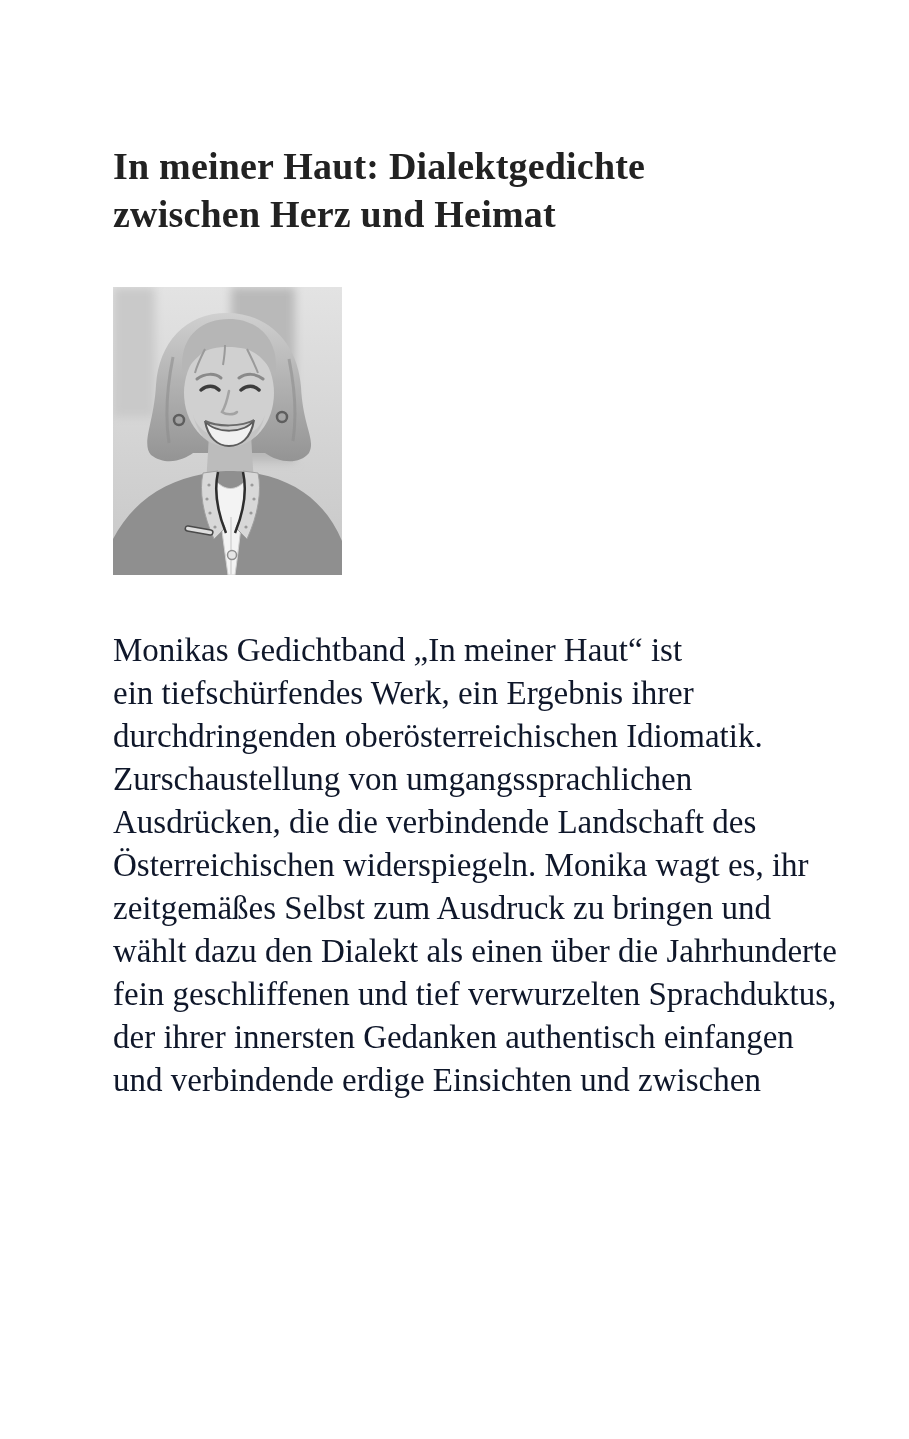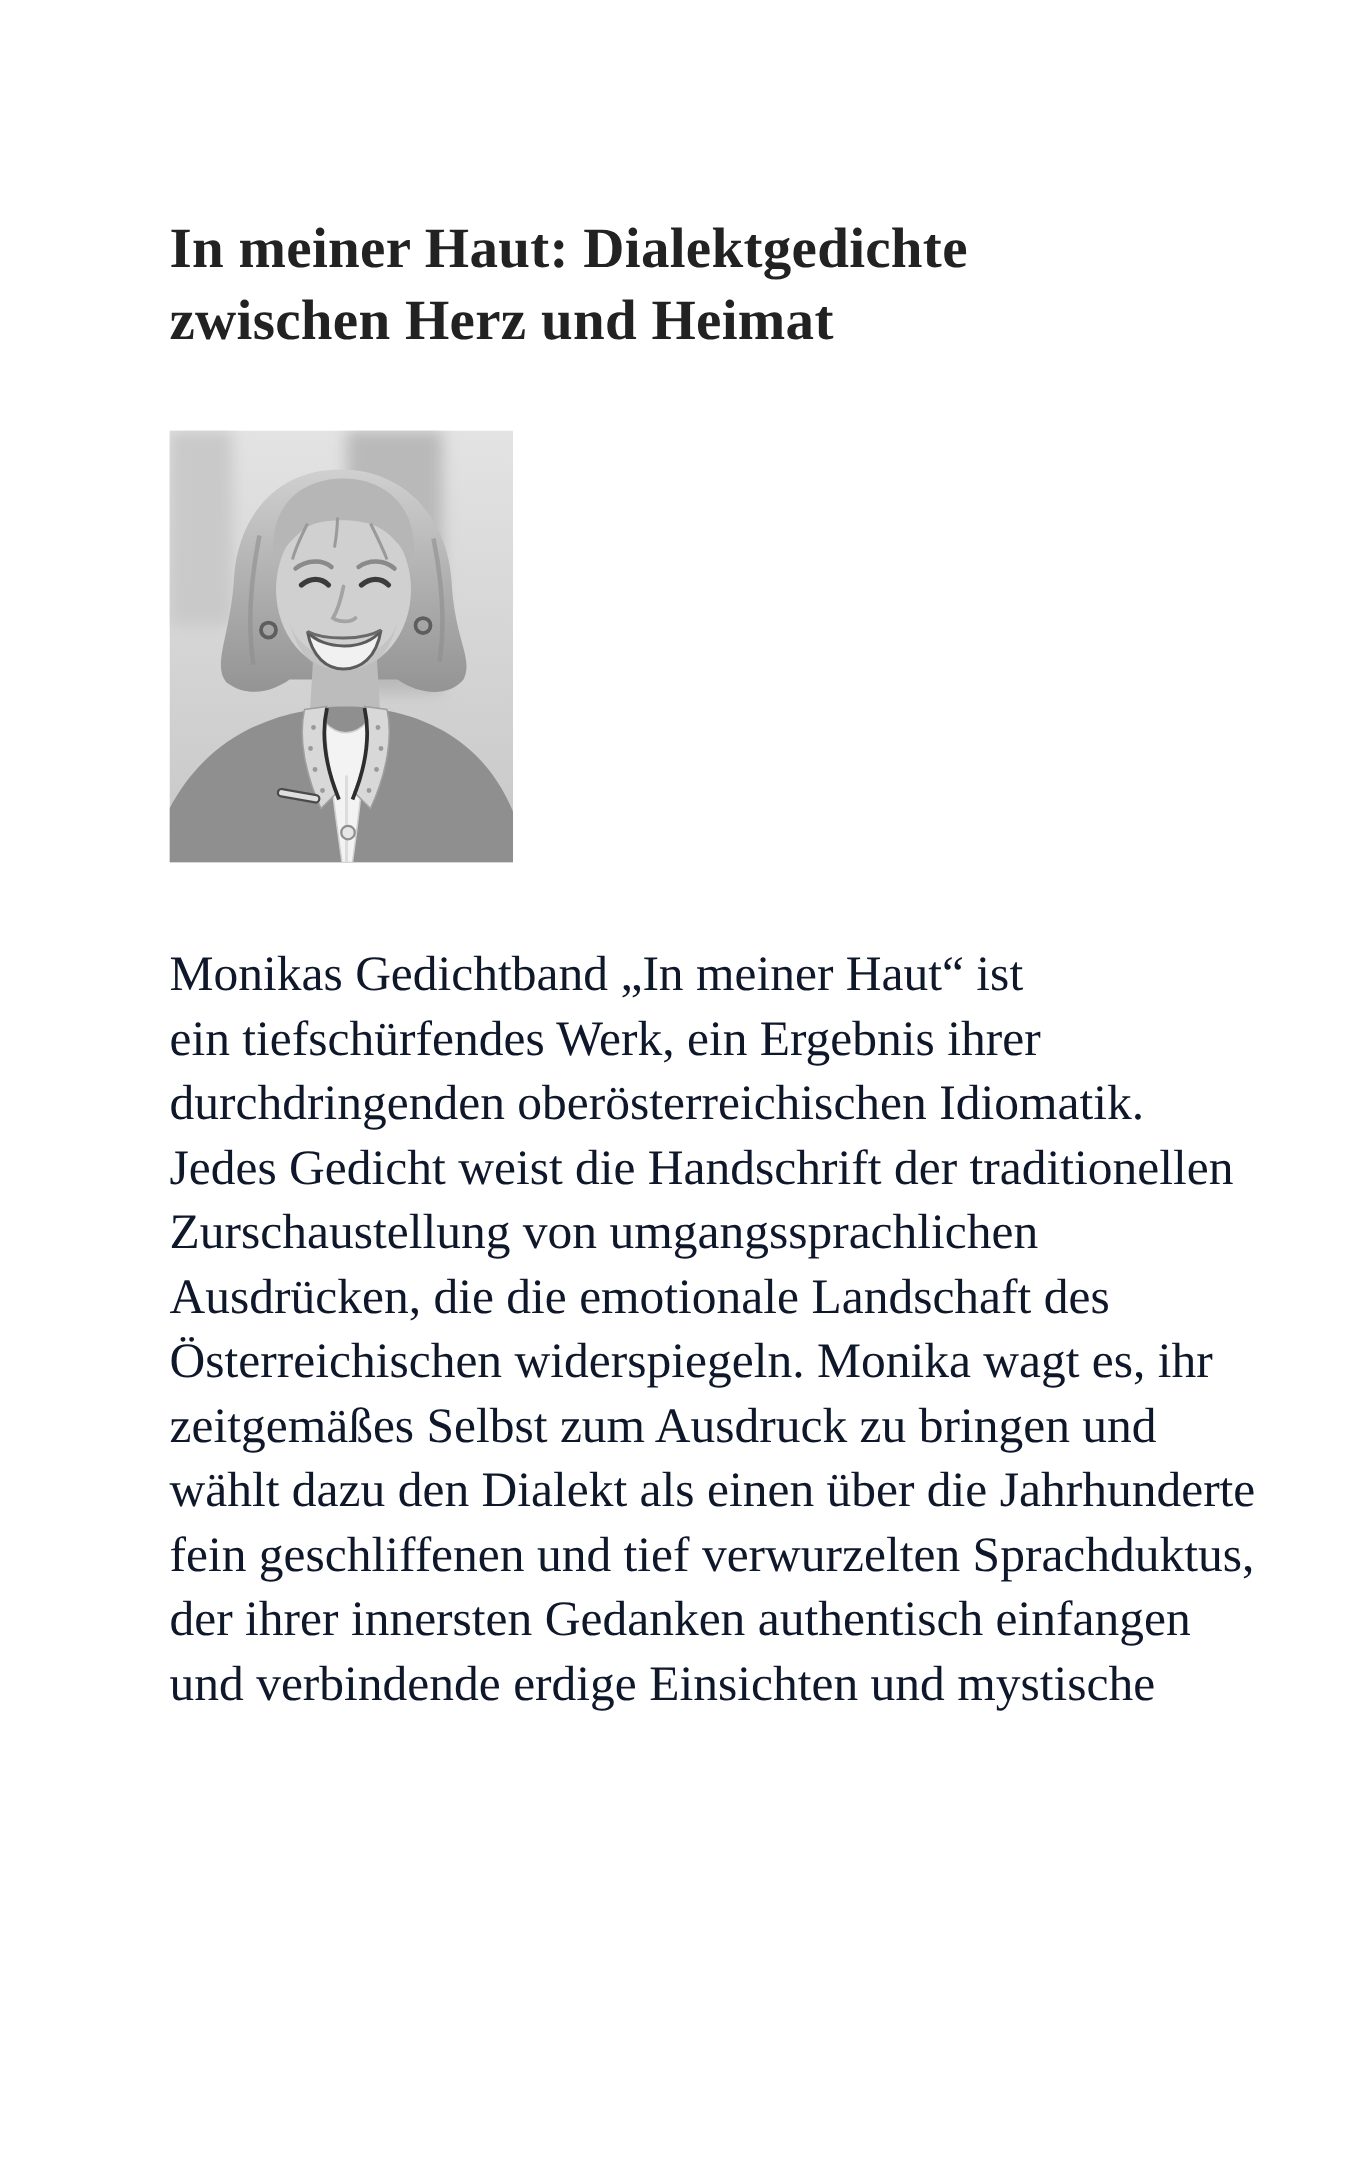--- a/index.html
+++ b/index.html
@@ -145,27 +145,26 @@
       <g transform="rotate(10 86 244)">
         <rect x="72" y="241" width="28" height="5" rx="2.5" fill="#dedede" stroke="#4a4a4a" stroke-width="1.5"></rect>
       </g>
     </svg>
   </figure>
 
   <div class="body-text">
     <div class="paragraph-line">Monikas Gedichtband „In meiner Haut“ ist</div>
     <div class="paragraph-line">ein tiefschürfendes Werk, ein Ergebnis ihrer</div>
     <div class="paragraph-line">durchdringenden oberösterreichischen Idiomatik.</div>
-    <div class="paragraph-line">Jedes Gedicht weist die Handschrift der traditionellen</div>
     <div class="paragraph-line">Zurschaustellung von umgangssprachlichen</div>
-    <div class="paragraph-line">Ausdrücken, die die emotionale Landschaft des</div>
+    <div class="paragraph-line">Ausdrücken, die die verbindende Landschaft des</div>
     <div class="paragraph-line">Österreichischen widerspiegeln. Monika wagt es, ihr</div>
     <div class="paragraph-line">zeitgemäßes Selbst zum Ausdruck zu bringen und</div>
     <div class="paragraph-line">wählt dazu den Dialekt als einen über die Jahrhunderte</div>
     <div class="paragraph-line">fein geschliffenen und tief verwurzelten Sprachduktus,</div>
     <div class="paragraph-line">der ihrer innersten Gedanken authentisch einfangen</div>
-    <div class="paragraph-line">und verbindende erdige Einsichten und mystische</div>
+    <div class="paragraph-line">und verbindende erdige Einsichten und zwischen</div>
   </div>
 
   <div class="footer-rule"></div>
   <div class="page-number">7</div>
 
 </div>
 
 </body></html>

